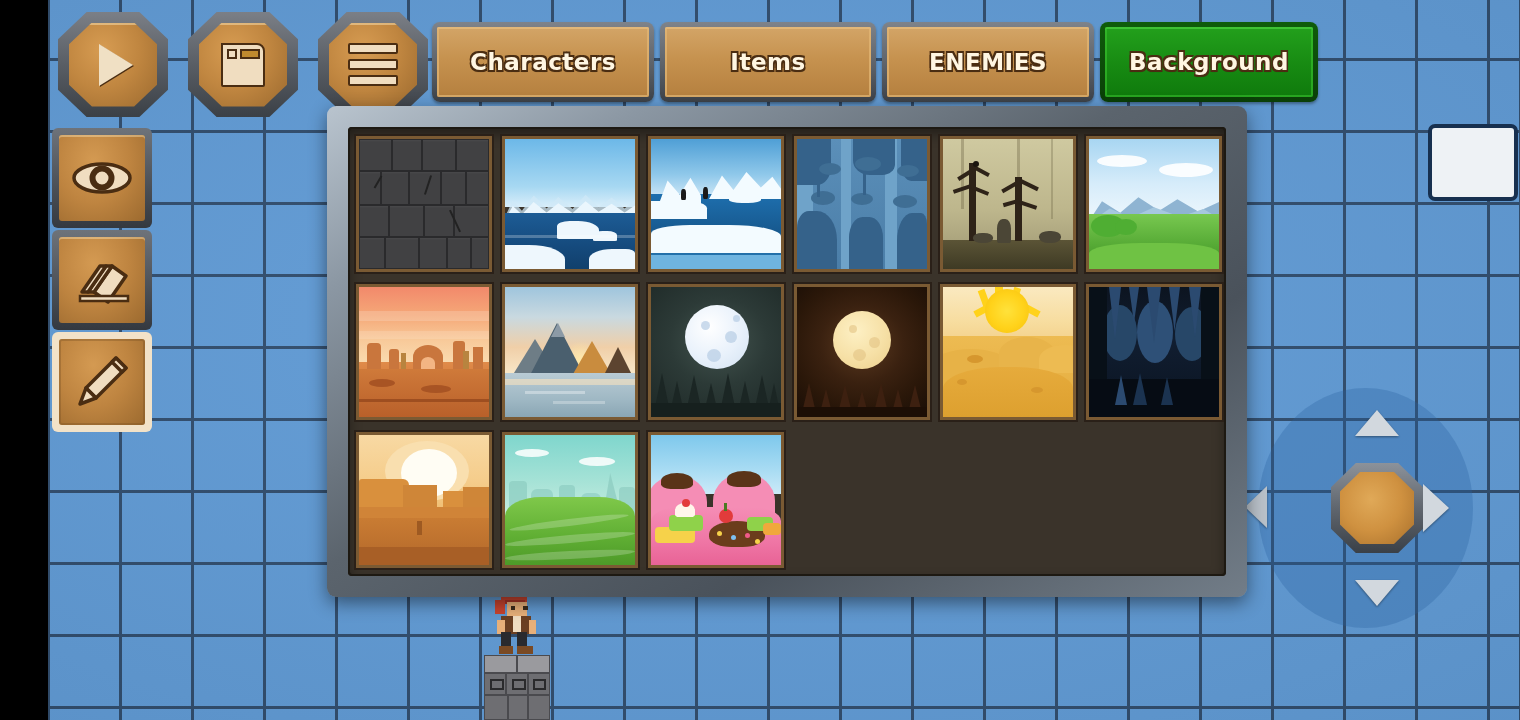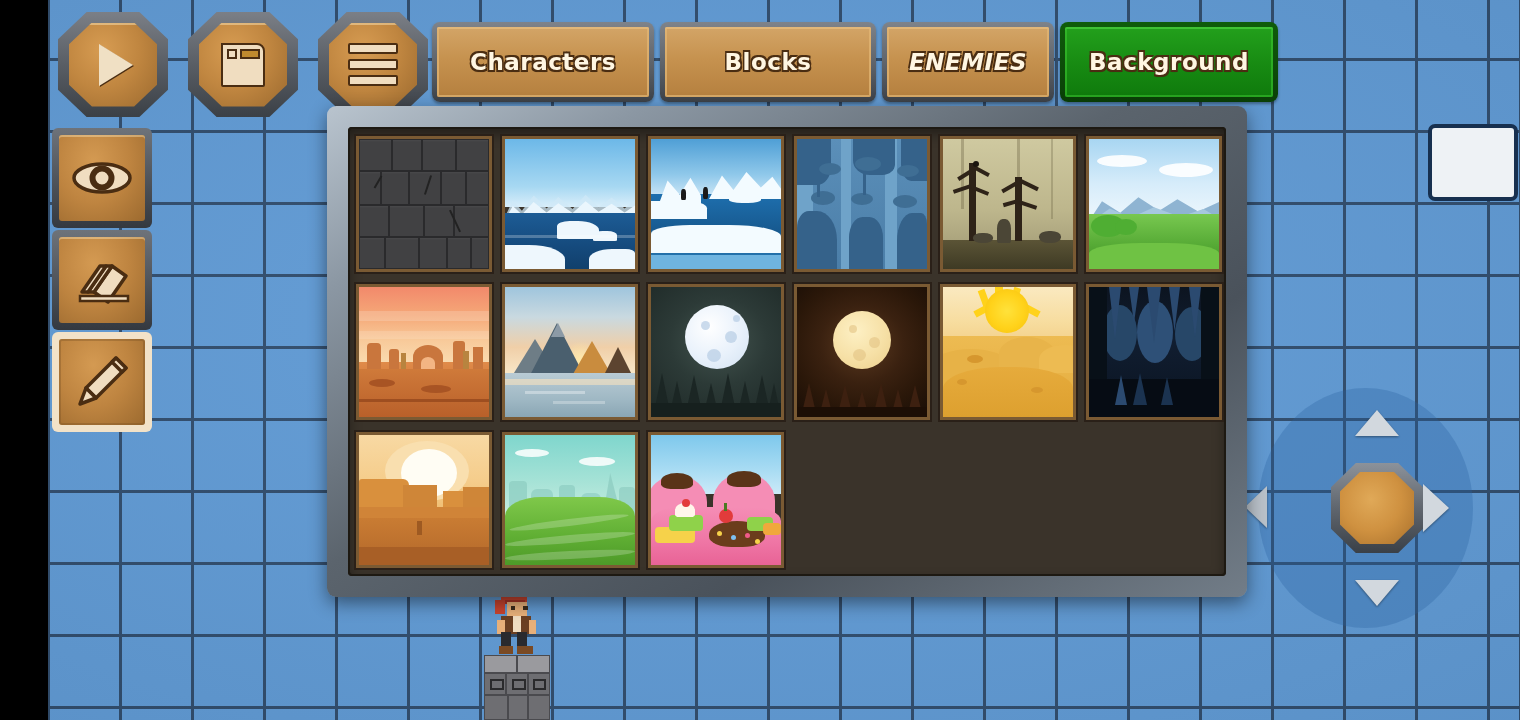--- a/index.html
+++ b/index.html
@@ -86,21 +86,21 @@
     font-weight:bold; font-size:23px; letter-spacing:.5px;
     color:#fff6e2;
     text-shadow:
       -1.6px -1.6px 0 #4a2d12, 1.6px -1.6px 0 #4a2d12,
       -1.6px 1.6px 0 #4a2d12, 1.6px 1.6px 0 #4a2d12,
        0 2px 1px rgba(0,0,0,.4);
     white-space:nowrap;
   }
   .tab.w-chars  { width:222px; }
   .tab.w-blocks { width:216px; }
-  .tab.w-enemies{ width:172px;font-style:italic; }
+  .tab.w-enemies{ width:212px; }
   .tab.w-items  { width:212px; }
   .tab.w-bg     { width:218px; }
 
   
   #picker-panel {
     position:absolute; left:327px; top:106px; width:920px; height:491px; z-index:30;
   }
   #picker-frame {
     position:absolute; inset:0; border-radius:9px;
     background:linear-gradient(150deg,#b9c4ce 0%,#8b97a3 18%,#5b646d 45%,#4a525b 70%,#727d88 100%);
@@ -374,21 +374,21 @@
   </div>
 
   <div id="tabbar">
     <div class="tab w-chars">
       <div class="tab-face">
         <span class="tab-label">Characters</span>
       </div>
     </div>
     <div class="tab w-blocks">
       <div class="tab-face">
-        <span class="tab-label">Blocks</span>
+        <span class="tab-label">Items</span>
       </div>
     </div>
     <div class="tab w-enemies">
       <div class="tab-face">
         <span class="tab-label">ENEMIES</span>
       </div>
     </div>
     <div class="tab w-bg active">
       <div class="tab-face">
         <span class="tab-label">Background</span>

